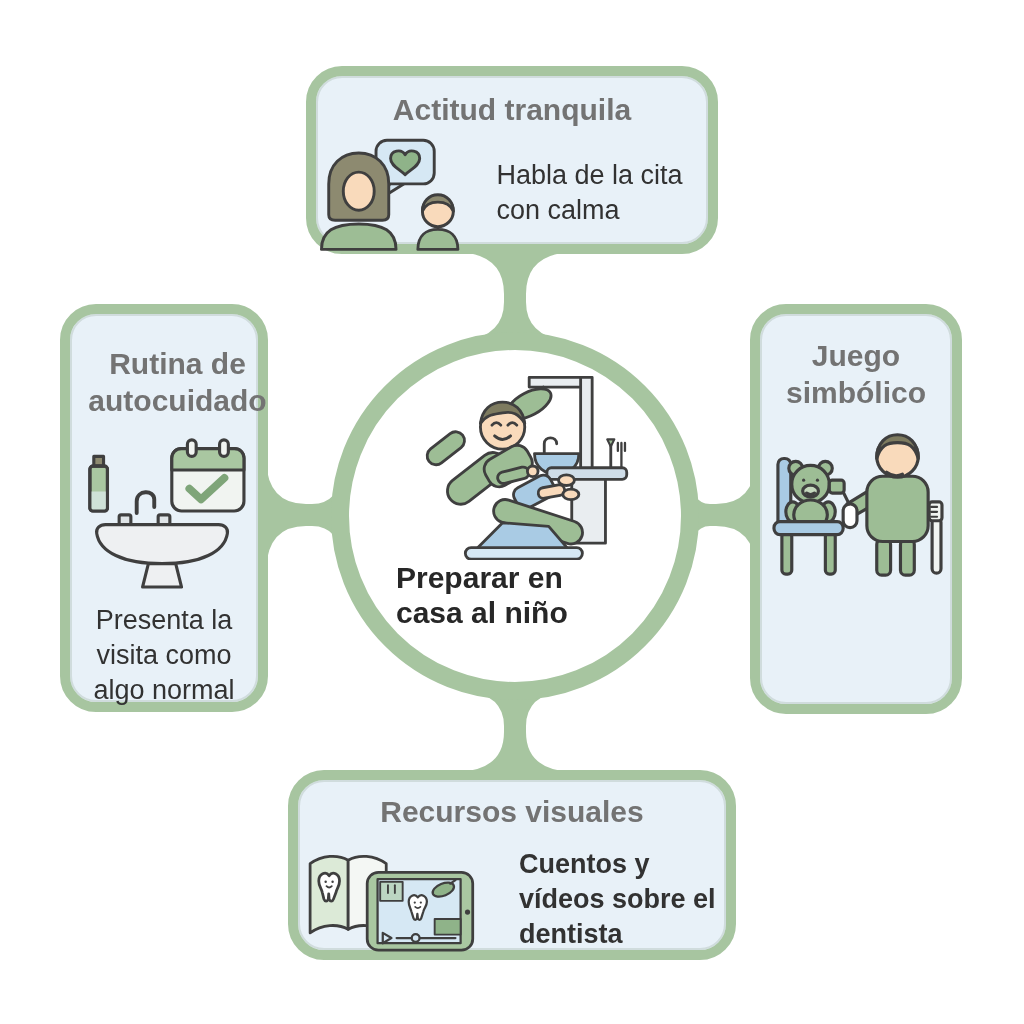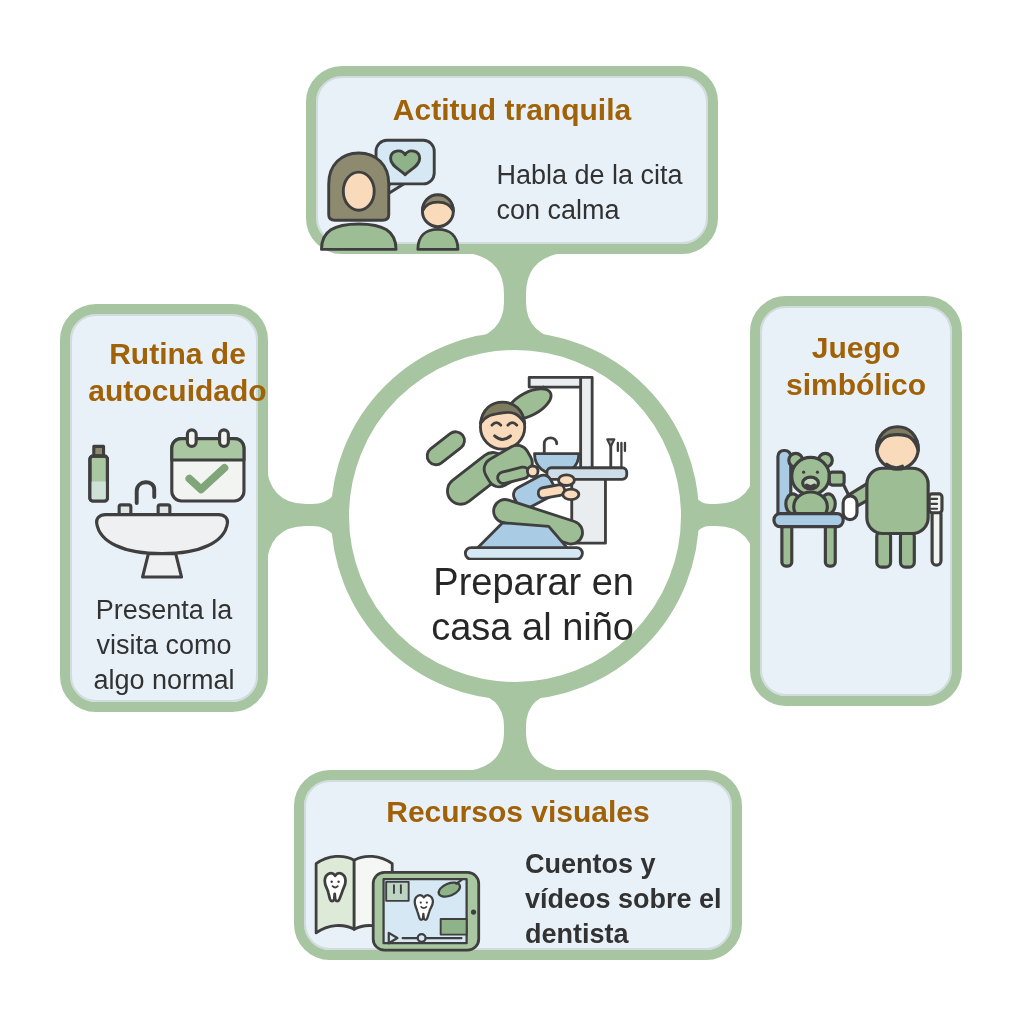--- a/index.html
+++ b/index.html
@@ -3,40 +3,40 @@
 <meta charset="utf-8">
 <style>
   html,body{margin:0;padding:0;background:#fff;}
   .canvas{position:relative;width:1024px;height:1024px;background:#ffffff;
           font-family:"Liberation Sans",sans-serif;color:#2d2d2d;overflow:hidden;}
   .bg-svg{position:absolute;left:0;top:0;width:1024px;height:1024px;}
   .node{position:absolute;background:#e8f1f8;border:10px solid #a7c5a0;border-radius:36px;
         box-sizing:border-box;box-shadow:inset 0 0 0 2px rgba(100,125,100,0.18);}
   .node-top{left:306px;top:66px;width:412px;height:188px;}
   .node-left{left:60px;top:304px;width:208px;height:408px;}
-  .node-right{left:750px;top:296px;width:212px;height:410px;}
-  .node-bottom{left:294px;top:770px;width:448px;height:190px;}
-  .title{font-weight:700;font-size:30px;line-height:1.22;text-align:center;color:#a16207;}
+  .node-right{left:750px;top:304px;width:212px;height:410px;}
+  .node-bottom{left:288px;top:770px;width:448px;height:190px;}
+  .title{font-weight:700;font-size:30px;line-height:1.22;text-align:center;color:#737373;}
   .body-text{font-size:27px;line-height:1.3;color:#323232;}
   .node-top .title{margin-top:16px;}
   .node-bottom .title{margin-top:14px;}
   .hrow{display:flex;align-items:center;justify-content:center;gap:12px;margin-top:4px;}
   .hrow .body-text{text-align:left;margin-left:23px;}
   .node-top .body-text{width:218px;}
   .node-bottom .body-text{width:236px;font-weight:bold;}
-  .node-left .title{margin:22px auto 0;width:215px;}
+  .node-left .title{margin:32px auto 0;width:215px;}
   .node-left .icon-block{display:block;margin:14px auto 0;}
   .node-left .body-text{margin:14px auto 4px;width:162px;text-align:center;}
   .node-right .title{margin:24px auto 0;width:160px;}
   .node-right .body-text{margin:10px auto 0;width:172px;text-align:center;}
   .node-right .icon-block{display:block;margin:2px auto 0;}
   .center-node{position:absolute;left:349px;top:350px;width:332px;height:332px;border-radius:50%;
                display:flex;flex-direction:column;align-items:center;justify-content:flex-start;
                padding-top:22px;box-sizing:border-box;}
-  .center-title{font-weight:400;font-size:38px;line-height:1.18;text-align:right;width:238px;
+  .center-title{font-weight:700;font-size:30px;line-height:1.18;text-align:left;width:238px;
                 color:#272727;margin-top:0px;}
   svg .ln{stroke:#3f3f3f;stroke-width:3.2;stroke-linejoin:round;stroke-linecap:round;}
 </style>
 </head>
 <body>
 
 <div class="canvas">
 
   <svg class="bg-svg" viewBox="0 0 1024 1024">
     <g fill="#a7c5a0" stroke="none">

